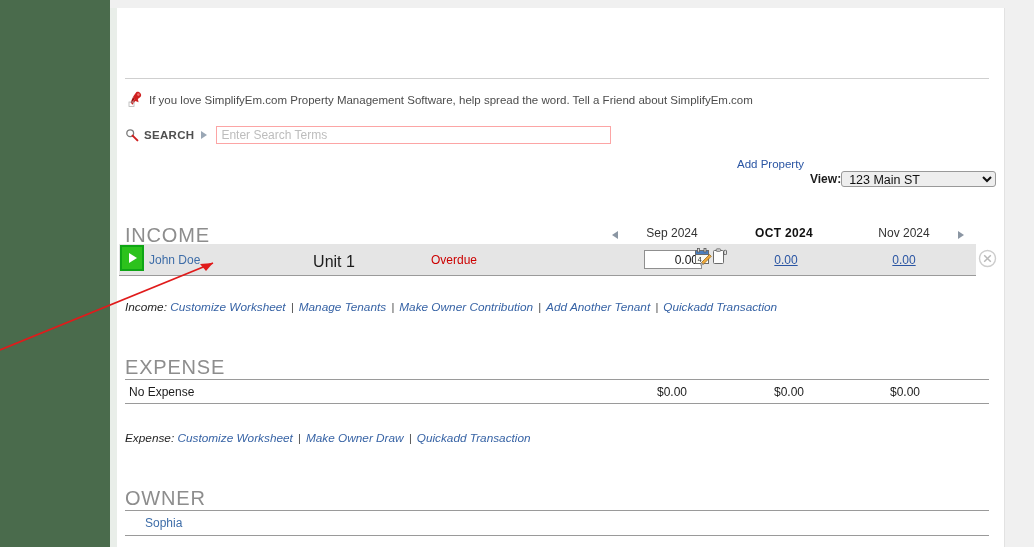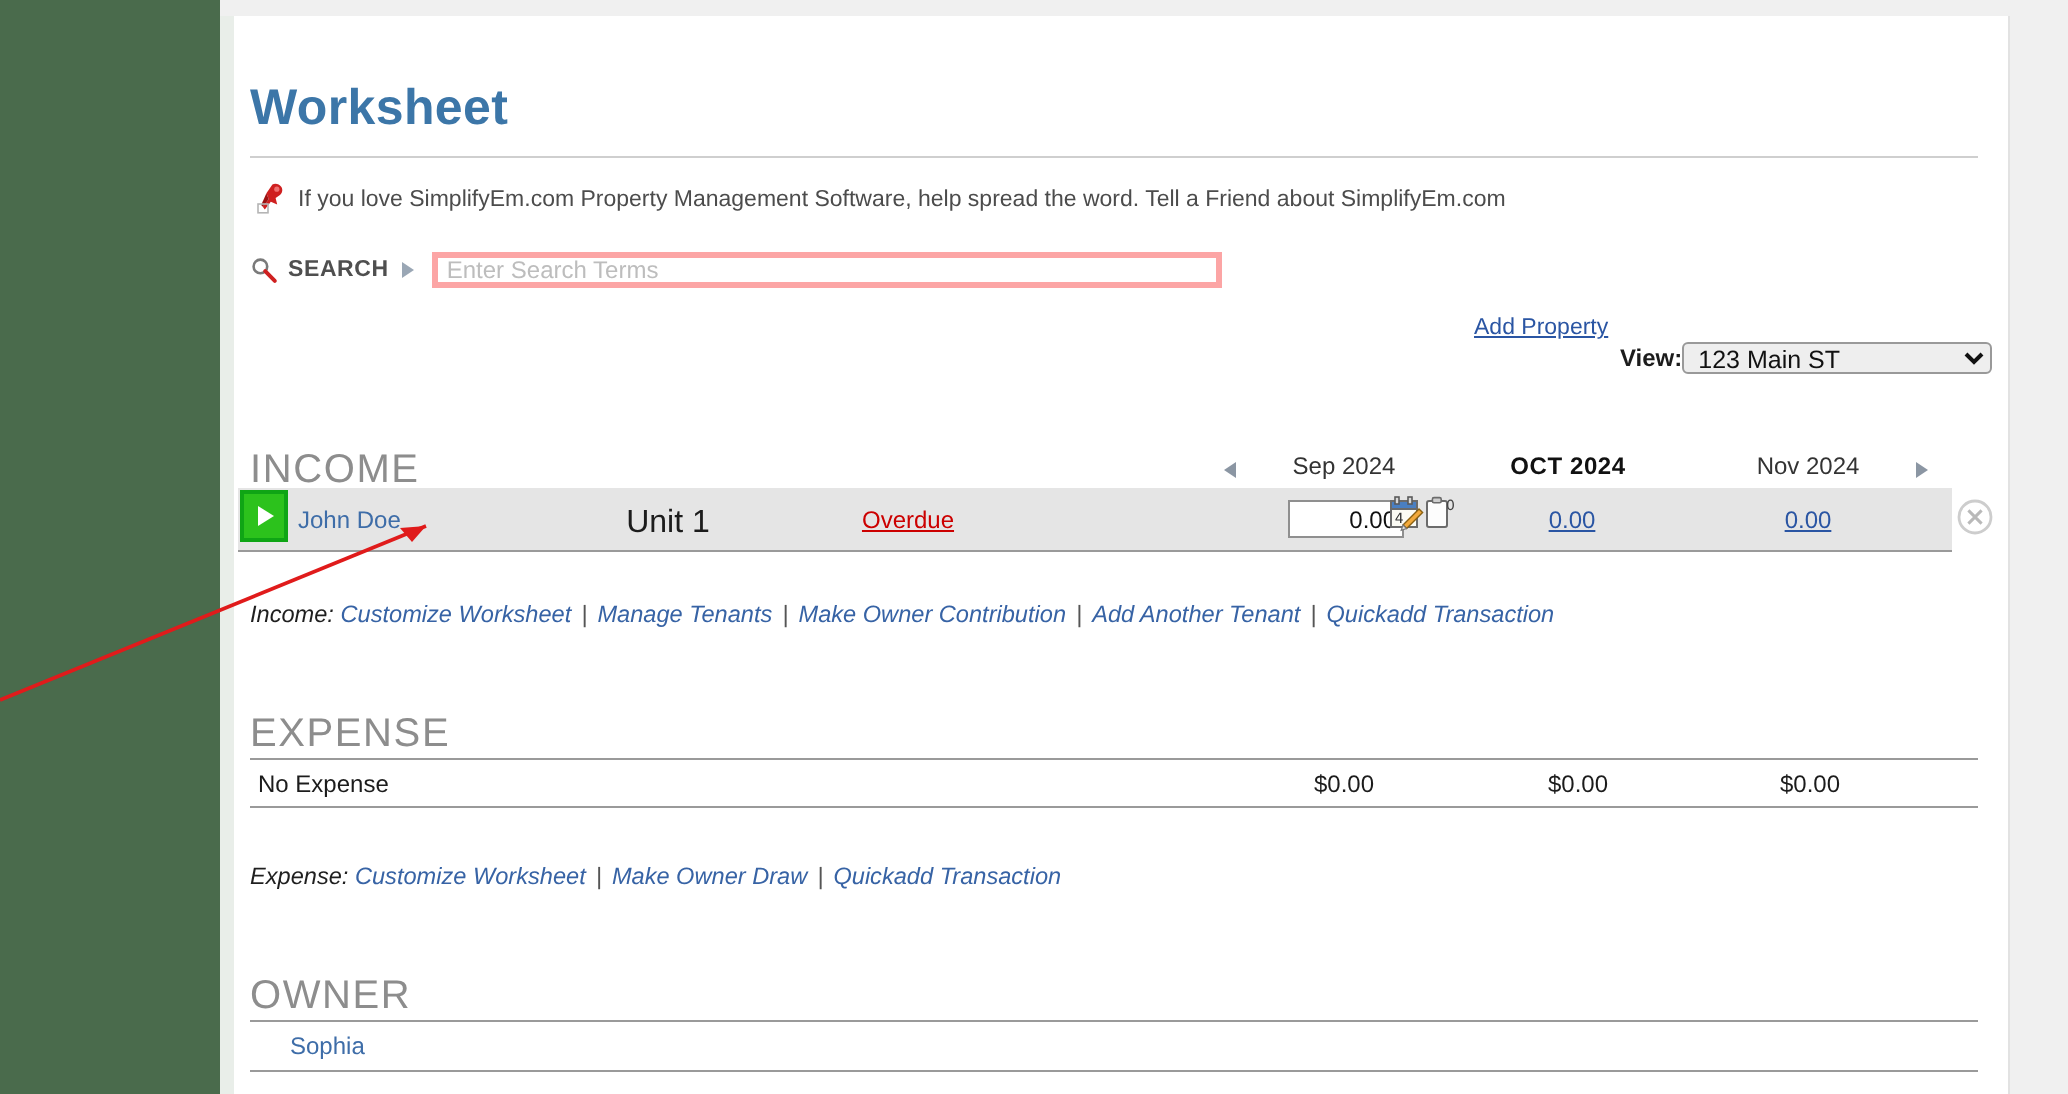--- a/index.html
+++ b/index.html
@@ -103,37 +103,36 @@
     width: 0; height: 0;
     border-left: 6px solid #9aa7b5;
     border-top: 4.5px solid transparent;
     border-bottom: 4.5px solid transparent;
     margin-left: 2px;
   }
   .search-input {
     width: 395px;
     height: 18px;
     margin-left: 4px;
-    border: 3px solid #fca5a5;
+    border: 1px solid #fca5a5;
     font-family: "Liberation Sans", sans-serif;
     font-size: 12px;
     color: #222;
     padding: 0 4px;
     box-sizing: border-box;
     background: #fff;
   }
   .search-input::placeholder { color: #bdbdbd; }
 
   
   .add-property {
     position: absolute;
     left: 620px; top: 150px;
     font-size: 11.5px;
     color: #2a55a3;
-    text-decoration: underline;
     cursor: pointer;
   }
   .view-row {
     position: absolute;
     left: 693px; top: 163px;
     display: flex;
     align-items: center;
   }
   .view-label {
     font-size: 12px;
@@ -229,21 +228,20 @@
     font-size: 16px;
     color: #1c1c1c;
   }
   .status-cell {
     position: absolute;
     left: 280px; top: 9px;
     width: 110px;
     text-align: center;
     font-size: 12px;
     color: #cc0000;
-    text-decoration: underline;
   }
   .amount-input {
     position: absolute;
     left: 525px; top: 6px;
     width: 58px; height: 19px;
     border: 1px solid #8f8f8f;
     background: #fff;
     font-family: "Liberation Sans", sans-serif;
     font-size: 12px;
     color: #111;
@@ -326,21 +324,20 @@
 
 <div id="root">
 
   <div class="desktop-bg"></div>
   <div class="browser-pane"></div>
   <div class="gutter-strip"></div>
 
   <div class="content-card">
     <div class="card-inner">
 
-      <div class="page-title">Worksheet</div>
       <div class="title-rule"></div>
 
       <div class="promo">
         <span>
           <svg class="pin-icon" viewBox="0 0 16 18">
             <path d="M9.2 1.3 C10.6 0.4 12.6 1 13.6 2.4 C14.6 3.8 14.2 5.7 12.8 6.6 L10.8 8 L11.6 11.2 L8.4 9.9 L5.4 13.7 L4.4 12.4 L7.4 8.6 L6.2 5.6 Z" fill="#cf2020"></path>
             <path d="M6.2 5.6 L7.4 8.6 L4.4 12.4 L3.6 11.5 Z" fill="#9d1111"></path>
             <circle cx="11.4" cy="3.6" r="1.3" fill="#f07070"></circle>
             <rect x="2" y="11" width="5" height="4.4" fill="none" stroke="#b5b5b5" stroke-width="0.8"></rect>
           </svg>

